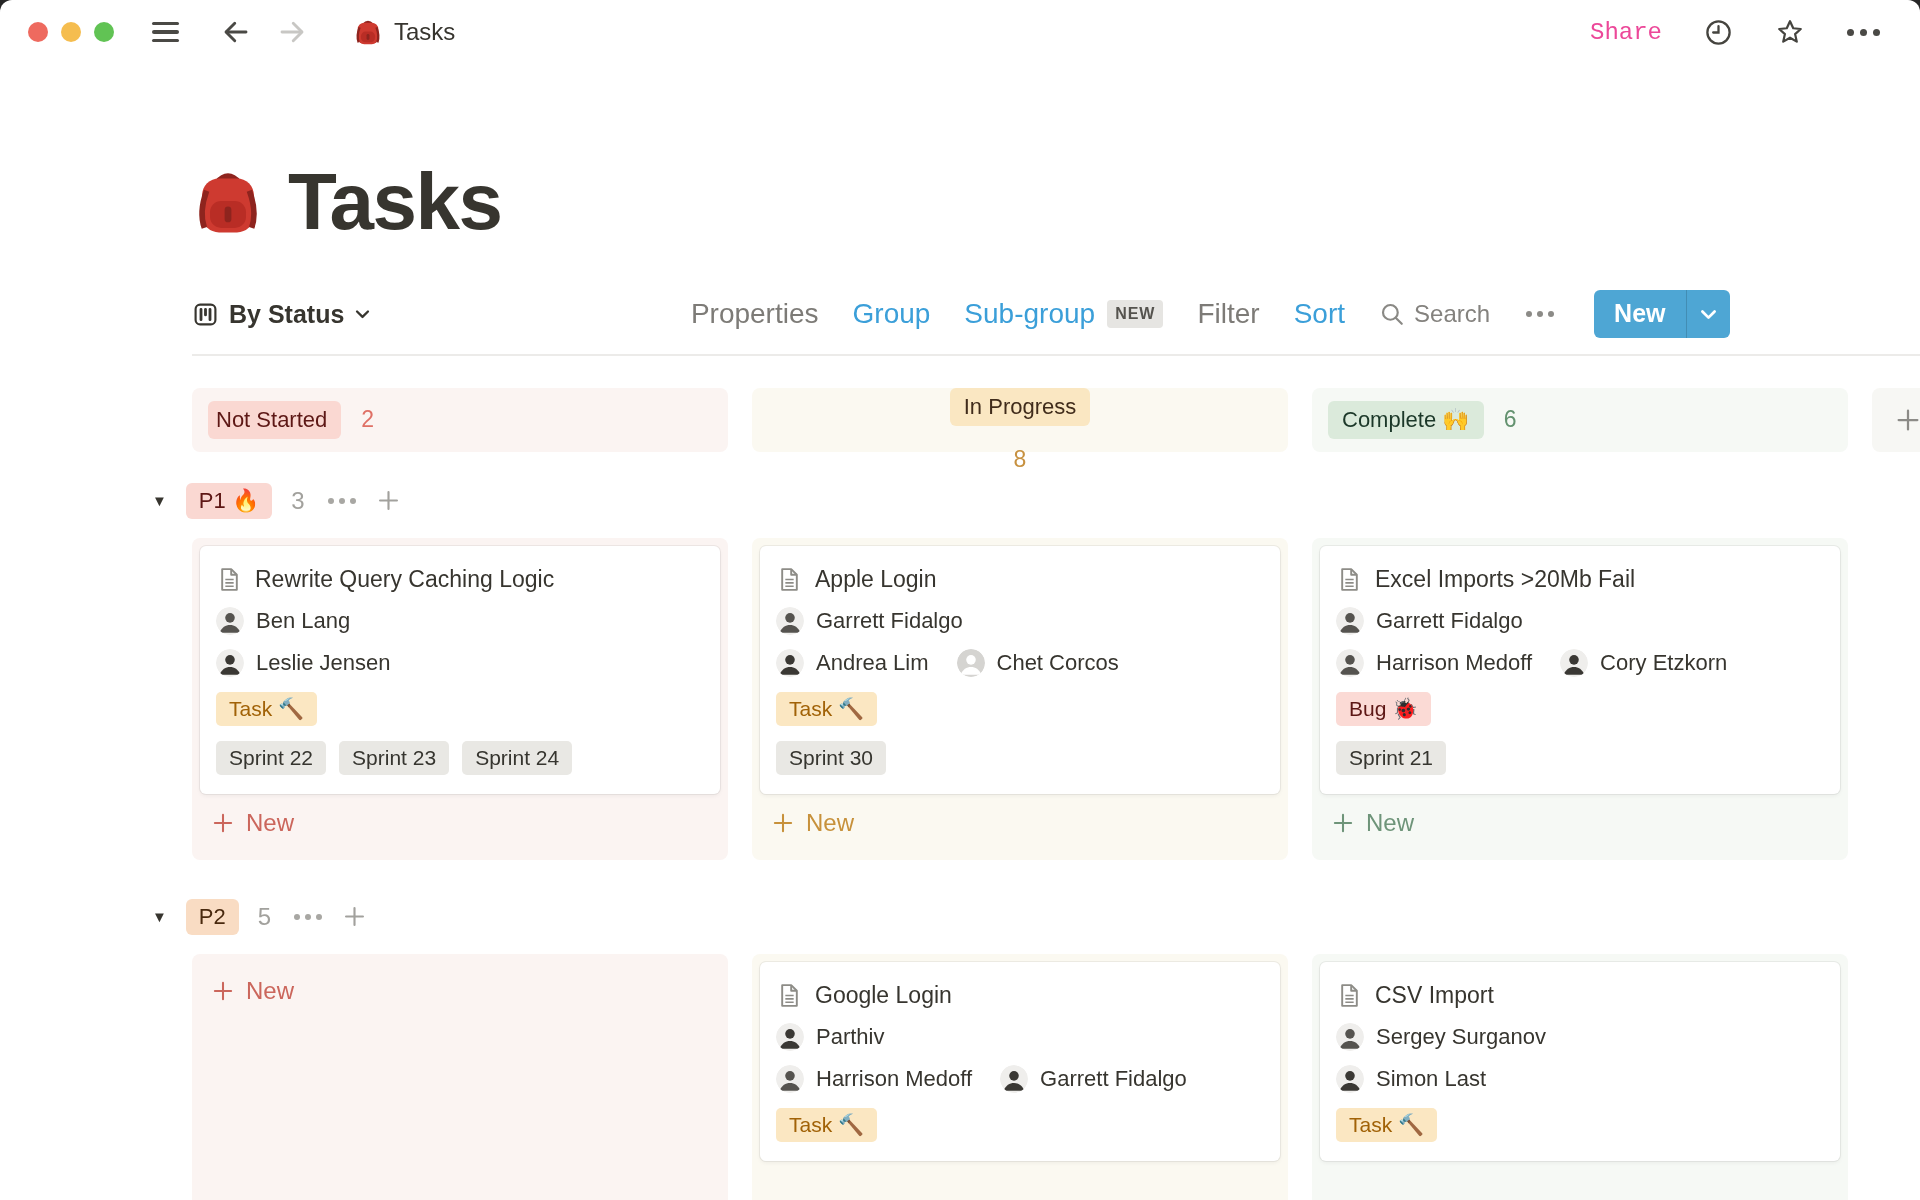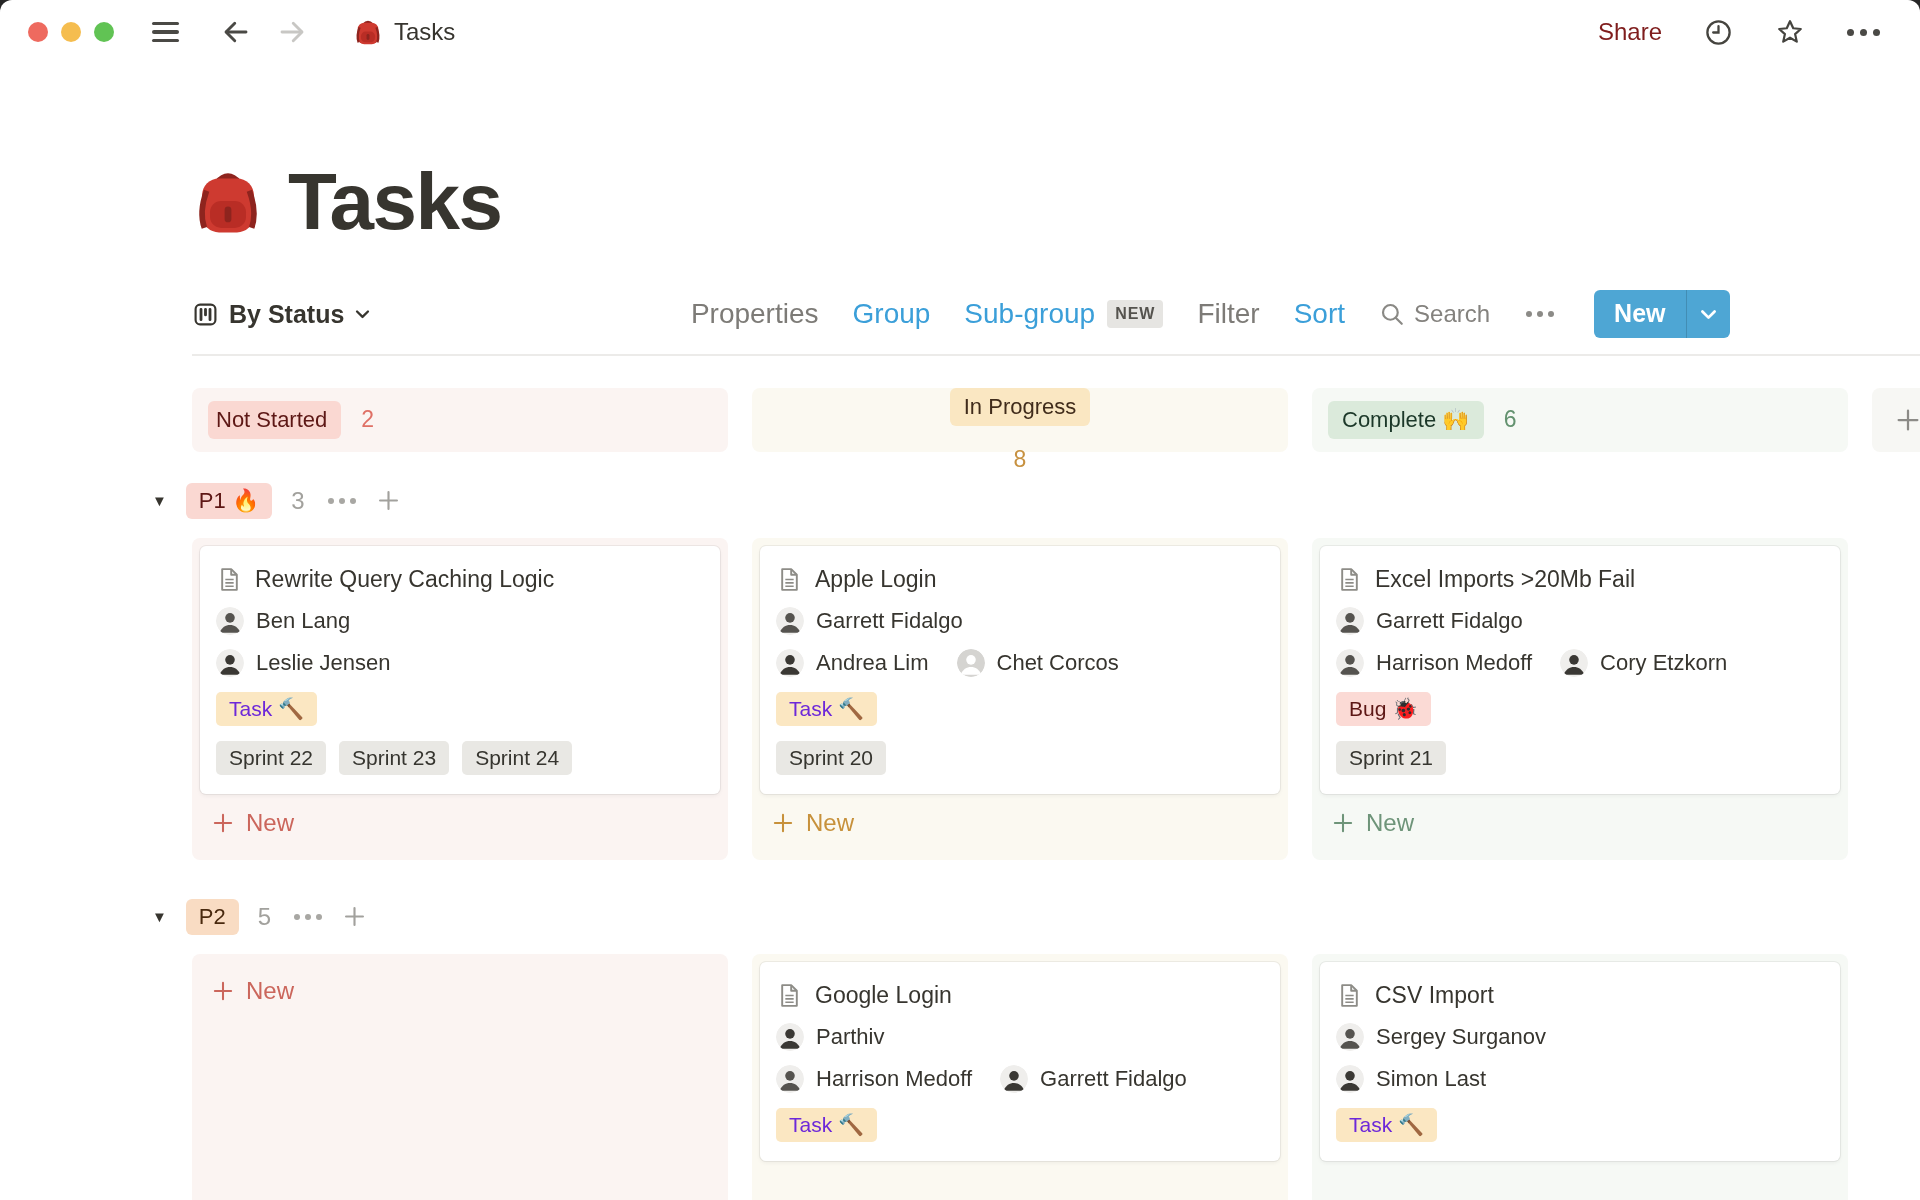--- a/index.html
+++ b/index.html
@@ -10,21 +10,21 @@
   
   .topbar { height:64px; display:flex; align-items:center; padding:0 28px; }
   .lights { display:flex; gap:13px; align-items:center; }
   .light { width:20px; height:20px; border-radius:50%; display:inline-block; }
   .light.close { background:#EE6A5F; } .light.min { background:#F5BD4F; } .light.max { background:#61C354; }
   .hamburger { margin-left:38px; display:flex; flex-direction:column; gap:5px; cursor:pointer; }
   .hamburger i { width:27px; height:3.5px; background:#4A4945; border-radius:2px; display:block; }
   .navs { display:flex; gap:26px; margin-left:42px; align-items:center; }
   .doc-chip { display:flex; align-items:center; gap:11px; margin-left:46px; font-size:24px; color:#37352F; }
   .tb-right { margin-left:auto; display:flex; align-items:center; gap:42px; margin-right:12px; }
-  .share { font-size:24px; color:#7f1d1d; }
+  .share { font-size:24px; color:#ec4899;font-family:Liberation Mono, monospace; }
   .tb-dots { display:flex; gap:6px; }
   .tb-dots i { width:7px; height:7px; border-radius:50%; background:#4A4945; display:block; }
 
   
   .page-head { margin:92px 190px 0 192px; display:flex; align-items:center; gap:24px; }
   .page-title { font-size:80px; font-weight:700; letter-spacing:-1.5px; color:#37352F; }
 
   
   .toolbar { margin:40px 190px 0 192px; display:flex; align-items:center; height:52px; }
   .view-switch { display:flex; align-items:center; gap:10px; cursor:pointer; }
@@ -76,21 +76,21 @@
   .cell { width:536px; border-radius:8px; padding:8px; display:flex; flex-direction:column; }
   .crow.bottom .cell { height:334px; }
   .card { background:#fff; border-radius:6px; box-shadow:0 0 0 1px rgba(15,15,15,0.06), 0 2px 4px rgba(15,15,15,0.05); padding:12px 16px 16px; cursor:pointer; }
   .card-title-row { display:flex; align-items:center; gap:12px; margin:8px 0 10px; }
   .card-title { font-size:23px; font-weight:400; color:#37352F; }
   .prow { display:flex; align-items:center; gap:12px; margin:14px 0; font-size:22px; }
   .prow .second { margin-left:16px; }
   .avatar { width:28px; height:28px; border-radius:50%; overflow:hidden; flex:0 0 auto; display:block; }
   .trow { display:flex; gap:13px; margin:15px 0 3px; }
   .tag { padding:5px 13px; border-radius:5px; font-size:21px; white-space:nowrap; }
-  .tag-yellow { background:#FBE7C2; color:#6d28d9; }
+  .tag-yellow { background:#FBE7C2; color:#a16207; }
   .tag-red    { background:#FBDAD5; color:#5D1715; }
   .tag-gray   { background:#E9E8E4; color:#36352F; }
   .new-row { display:flex; align-items:center; gap:10px; padding:15px 10px; font-size:24px; cursor:pointer; }
   svg { display:block; }
 </style>
 </head>
 <body>
 
 <div class="window">
 
@@ -330,21 +330,21 @@
                   <circle cx="12" cy="9.3" r="4.1" fill="#FFFFFF"></circle>
                   <path d="M3.2 22c1.6-4.6 5.1-6.6 8.8-6.6s7.2 2 8.8 6.6z" fill="#FFFFFF"></path>
                 </svg>
               </span>
             <span>Chet Corcos</span>
           </div>
           <div class="trow">
             <span class="tag tag-yellow">Task 🔨</span>
           </div>
           <div class="trow">
-            <span class="tag tag-gray">Sprint 20</span>
+            <span class="tag tag-gray">Sprint 30</span>
           </div>
         </div>
         <div class="new-row" style="margin-top:auto">
           <svg width="26" height="26" viewBox="0 0 24 24" fill="none" stroke="currentColor" stroke-width="1.9" stroke-linecap="round">
               <path d="M12 4.5v15M4.5 12h15"></path>
             </svg>
           <span>New</span>
         </div>
       </div>
 

